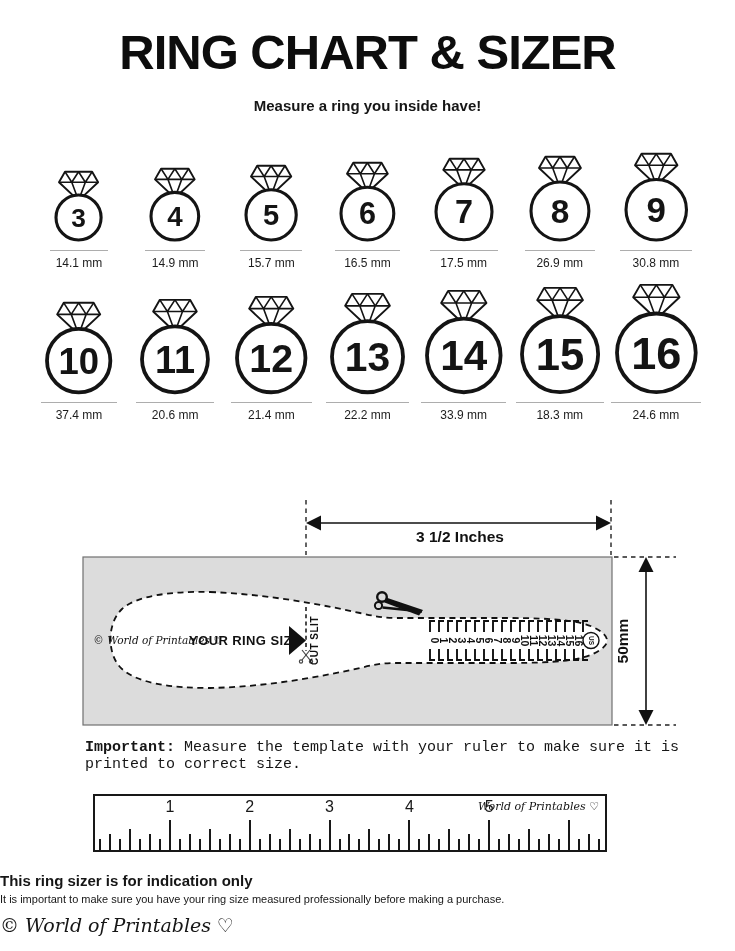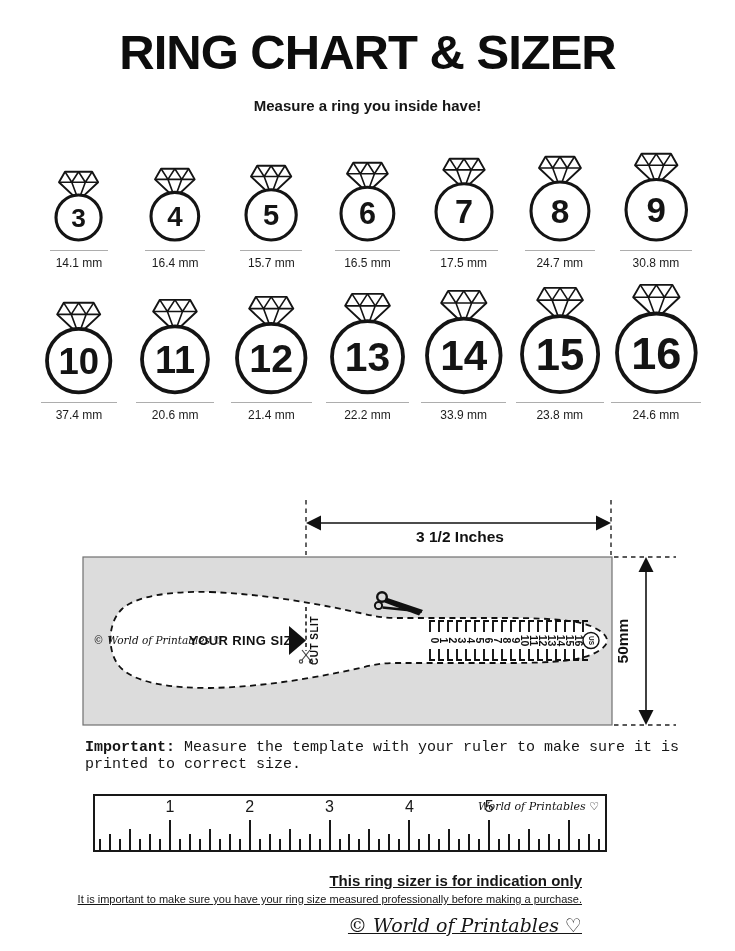--- a/index.html
+++ b/index.html
@@ -34,21 +34,21 @@
 
   
   .ruler{ position:absolute; left:93px; top:794px; width:510px; height:54px;
           border:2px solid #181818; background:#fff; }
   .ruler .tick{ position:absolute; bottom:0; width:2px; background:#181818; }
   .ruler .inch-num{ position:absolute; top:2px; width:18px; margin-left:-9px;
                     text-align:center; font-size:16px; color:#181818; }
   .ruler .ruler-brand{ position:absolute; top:4px; right:6px; font-size:11px; color:#111;font-style:italic;}
 
   
-  .footer{ position:absolute; left:0; top:871px; width:582px; text-align:right; line-height:19px;text-decoration:underline;}
+  .footer{ position:absolute; left:0; top:871px; width:582px; text-align:left; line-height:19px;}
   .footer .f-bold{ font-size:15px; font-weight:700; }
   .footer .f-text{ font-size:11px; }
   .footer .f-brand{ font-size:19px; margin-top:7px; }
 </style>
 </head>
 <body>
 
 <div class="page">
 
   <h1 class="title">RING CHART &amp; SIZER</h1>
@@ -70,21 +70,21 @@
       <div class="ring-item">
         <svg width="55.68000000000001" height="77.0472" viewBox="0 0 55.68000000000001 77.0472">
           <g transform="translate(7.595200000000002,1) scale(0.40489600000000003,0.37959000000000004)">
             <polygon points="16,2 84,2 99,30 50,79 1,30" fill="#fff" stroke="#141414" stroke-width="1.9" vector-effect="non-scaling-stroke" stroke-linejoin="round"></polygon>
             <path d="M1,30 H99 M16,2 L33,30 M50,2 L33,30 M50,2 L67,30 M84,2 L67,30 M33,30 L50,79 M67,30 L50,79" fill="none" stroke="#141414" stroke-width="1.6" vector-effect="non-scaling-stroke"></path>
           </g>
           <circle cx="27.840000000000003" cy="49.20720000000001" r="23.840000000000003" fill="#fff" stroke="#141414" stroke-width="3.1"></circle>
           <text x="27.840000000000003" y="59.04098400000001" text-anchor="middle" font-size="27.700800000000008" class="ring-num">4</text>
         </svg>
         <div class="ring-underline" style="width: 59.68px;"></div>
-        <div class="ring-mm">16.4 mm</div>
+        <div class="ring-mm">14.9 mm</div>
       </div>
       <div class="ring-item">
         <svg width="58.24" height="80.0296" viewBox="0 0 58.24 80.0296">
           <g transform="translate(8.593599999999999,1) scale(0.41052800000000006,0.38487000000000005)">
             <polygon points="16,2 84,2 99,30 50,79 1,30" fill="#fff" stroke="#141414" stroke-width="1.9" vector-effect="non-scaling-stroke" stroke-linejoin="round"></polygon>
             <path d="M1,30 H99 M16,2 L33,30 M50,2 L33,30 M50,2 L67,30 M84,2 L67,30 M33,30 L50,79 M67,30 L50,79" fill="none" stroke="#141414" stroke-width="1.6" vector-effect="non-scaling-stroke"></path>
           </g>
           <circle cx="29.12" cy="50.909600000000005" r="25.12" fill="#fff" stroke="#141414" stroke-width="3.1"></circle>
           <text x="29.12" y="61.252312" text-anchor="middle" font-size="29.134400000000003" class="ring-num">5</text>
         </svg>
@@ -118,21 +118,21 @@
       <div class="ring-item">
         <svg width="65.92000000000002" height="88.97680000000001" viewBox="0 0 65.92000000000002 88.97680000000001">
           <g transform="translate(11.588800000000006,1) scale(0.427424,0.40071)">
             <polygon points="16,2 84,2 99,30 50,79 1,30" fill="#fff" stroke="#141414" stroke-width="1.9" vector-effect="non-scaling-stroke" stroke-linejoin="round"></polygon>
             <path d="M1,30 H99 M16,2 L33,30 M50,2 L33,30 M50,2 L67,30 M84,2 L67,30 M33,30 L50,79 M67,30 L50,79" fill="none" stroke="#141414" stroke-width="1.6" vector-effect="non-scaling-stroke"></path>
           </g>
           <circle cx="32.96000000000001" cy="56.0168" r="28.960000000000004" fill="#fff" stroke="#141414" stroke-width="3.1"></circle>
           <text x="32.96000000000001" y="67.886296" text-anchor="middle" font-size="33.43520000000001" class="ring-num">8</text>
         </svg>
         <div class="ring-underline" style="width: 69.92px;"></div>
-        <div class="ring-mm">24.7 mm</div>
+        <div class="ring-mm">26.9 mm</div>
       </div>
       <div class="ring-item">
         <svg width="68.47999999999999" height="91.9592" viewBox="0 0 68.47999999999999 91.9592">
           <g transform="translate(12.587199999999996,1) scale(0.433056,0.40598999999999996)">
             <polygon points="16,2 84,2 99,30 50,79 1,30" fill="#fff" stroke="#141414" stroke-width="1.9" vector-effect="non-scaling-stroke" stroke-linejoin="round"></polygon>
             <path d="M1,30 H99 M16,2 L33,30 M50,2 L33,30 M50,2 L67,30 M84,2 L67,30 M33,30 L50,79 M67,30 L50,79" fill="none" stroke="#141414" stroke-width="1.6" vector-effect="non-scaling-stroke"></path>
           </g>
           <circle cx="34.239999999999995" cy="57.7192" r="30.24" fill="#fff" stroke="#141414" stroke-width="3.1"></circle>
           <text x="34.239999999999995" y="70.097624" text-anchor="middle" font-size="34.8688" class="ring-num">9</text>
         </svg>
@@ -204,21 +204,21 @@
       <div class="ring-item">
         <svg width="84.16000000000001" height="110.22640000000001" viewBox="0 0 84.16000000000001 110.22640000000001">
           <g transform="translate(18.702400000000004,1) scale(0.467552,0.43833)">
             <polygon points="16,2 84,2 99,30 50,79 1,30" fill="#fff" stroke="#141414" stroke-width="1.9" vector-effect="non-scaling-stroke" stroke-linejoin="round"></polygon>
             <path d="M1,30 H99 M16,2 L33,30 M50,2 L33,30 M50,2 L67,30 M84,2 L67,30 M33,30 L50,79 M67,30 L50,79" fill="none" stroke="#141414" stroke-width="1.6" vector-effect="non-scaling-stroke"></path>
           </g>
           <circle cx="42.080000000000005" cy="68.1464" r="38.080000000000005" fill="#fff" stroke="#141414" stroke-width="3.8"></circle>
           <text x="42.080000000000005" y="83.642008" text-anchor="middle" font-size="43.64960000000001" class="ring-num">15</text>
         </svg>
         <div class="ring-underline" style="width: 88.16px;"></div>
-        <div class="ring-mm">23.8 mm</div>
+        <div class="ring-mm">18.3 mm</div>
       </div>
       <div class="ring-item">
         <svg width="86.72000000000001" height="113.20880000000002" viewBox="0 0 86.72000000000001 113.20880000000002">
           <g transform="translate(19.700800000000005,1) scale(0.47318400000000005,0.44361000000000006)">
             <polygon points="16,2 84,2 99,30 50,79 1,30" fill="#fff" stroke="#141414" stroke-width="1.9" vector-effect="non-scaling-stroke" stroke-linejoin="round"></polygon>
             <path d="M1,30 H99 M16,2 L33,30 M50,2 L33,30 M50,2 L67,30 M84,2 L67,30 M33,30 L50,79 M67,30 L50,79" fill="none" stroke="#141414" stroke-width="1.6" vector-effect="non-scaling-stroke"></path>
           </g>
           <circle cx="43.36000000000001" cy="69.84880000000001" r="39.36000000000001" fill="#fff" stroke="#141414" stroke-width="3.8"></circle>
           <text x="43.36000000000001" y="85.85333600000001" text-anchor="middle" font-size="45.08320000000001" class="ring-num">16</text>
         </svg>

